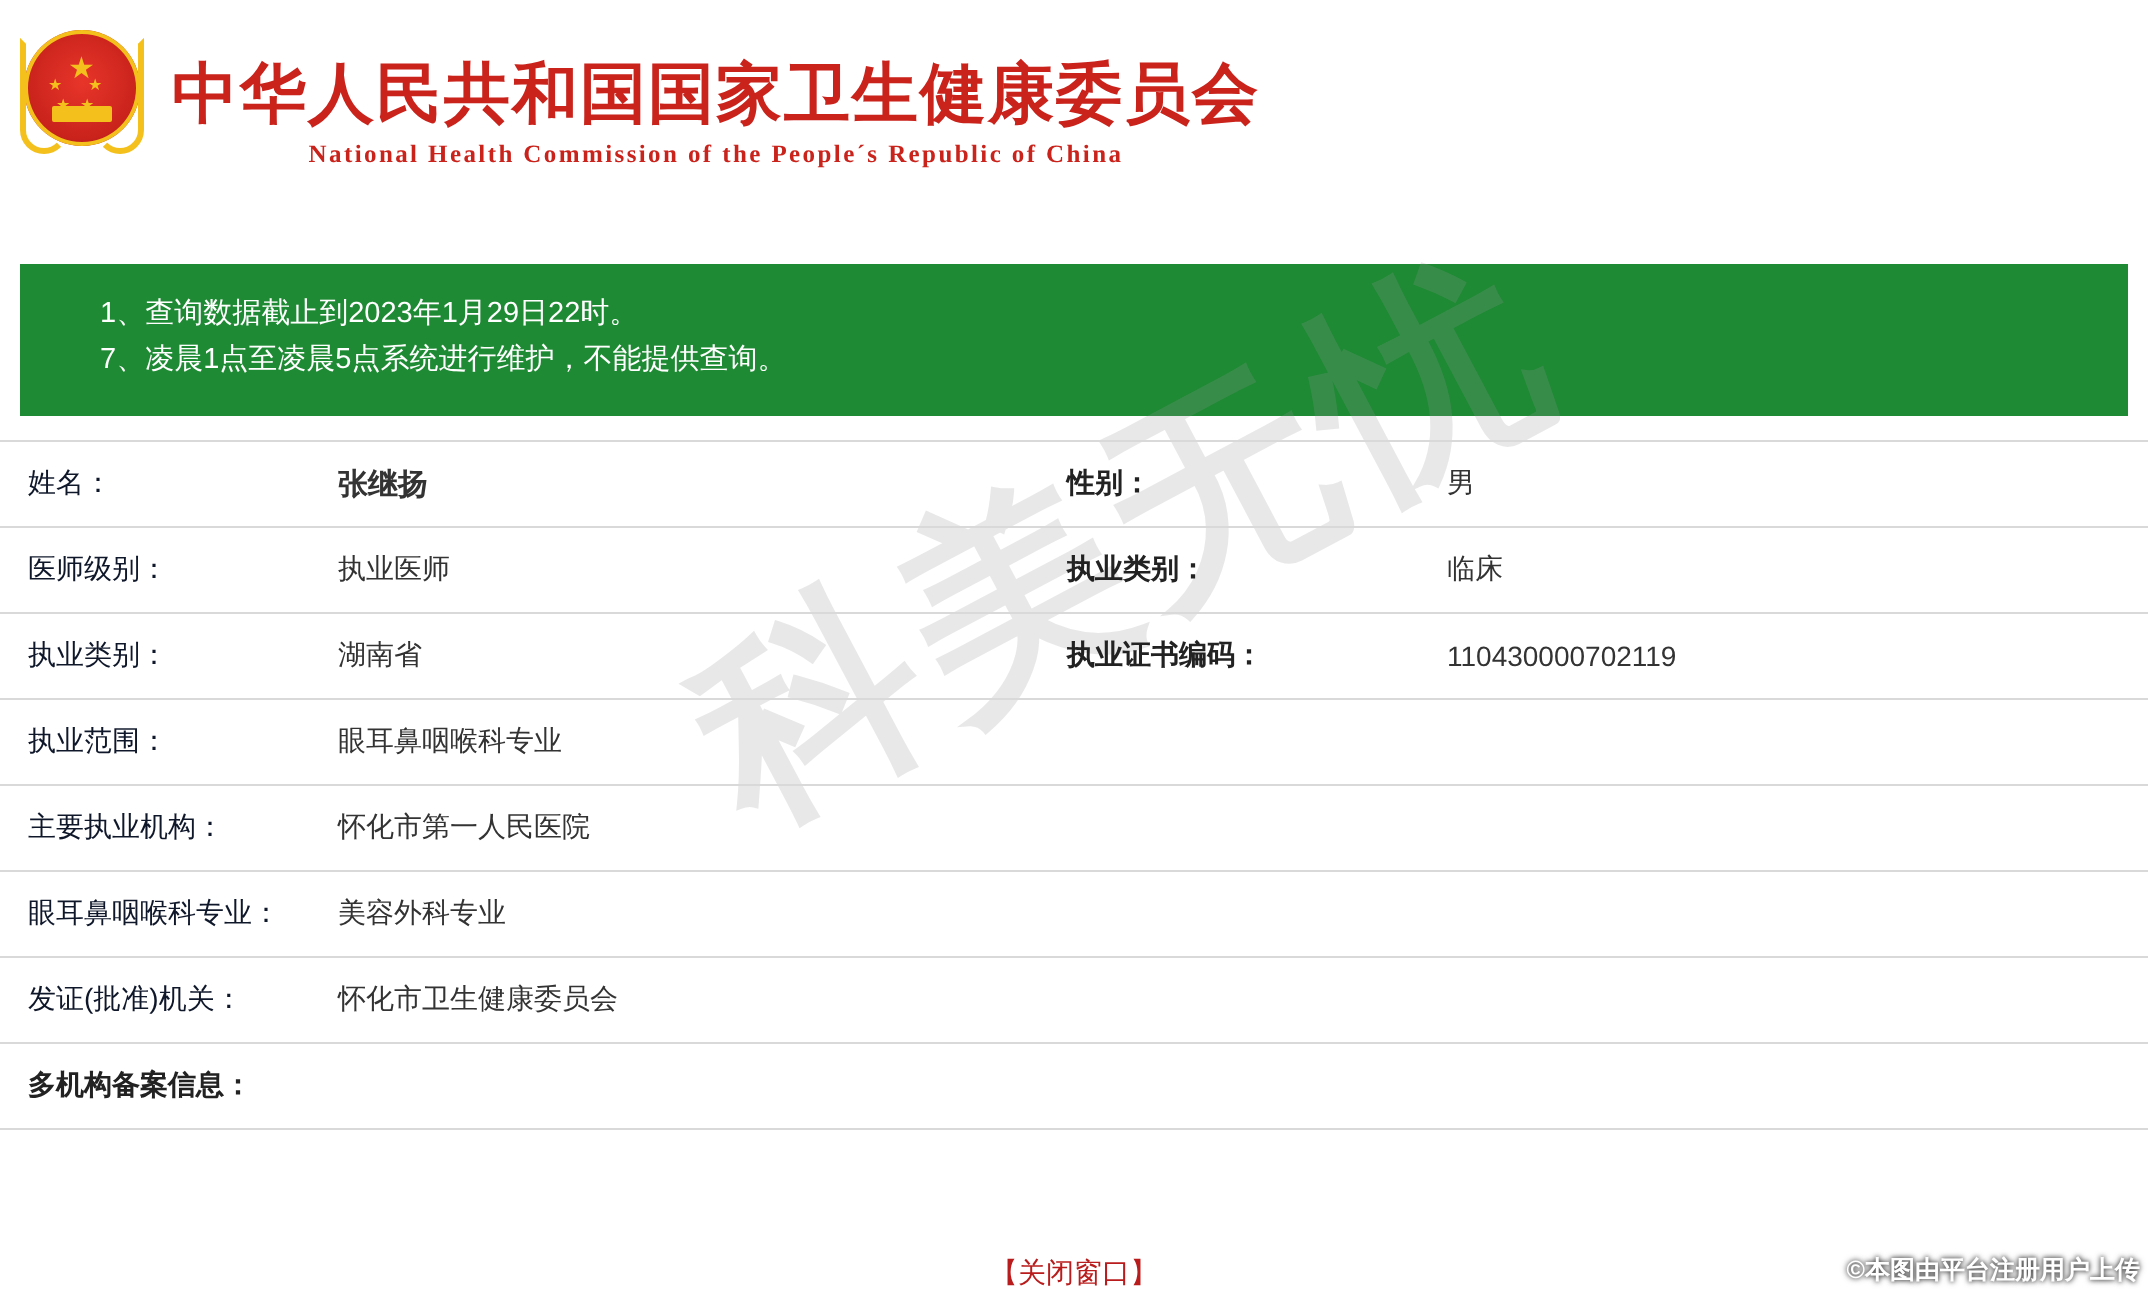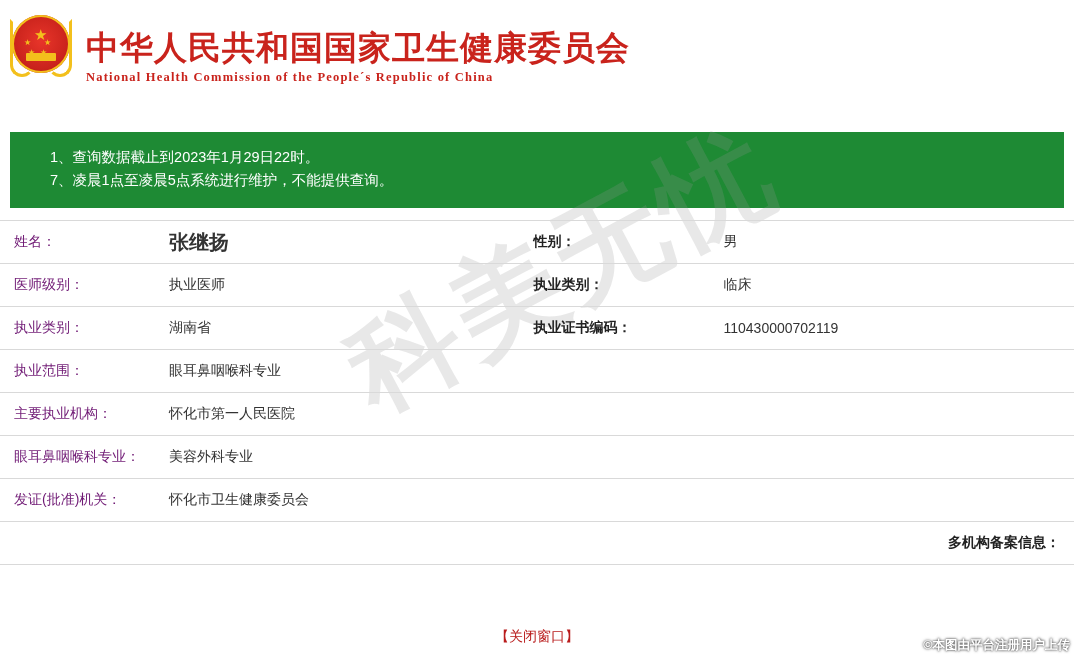--- a/index.html
+++ b/index.html
@@ -85,20 +85,21 @@
     white-space: nowrap;
   }
   .title-en {
     font-family: "Liberation Serif", "DejaVu Serif", serif;
     font-size: 12.5px;
     font-weight: bold;
     color: #c9231c;
     letter-spacing: 1.2px;
     line-height: 18px;
     white-space: nowrap;
+    text-align: center;
   }
   .header-fill {
     flex: 1;
     height: 100%;
     background: #ffffff;
   }
 
   .spacer {
     height: 44px;
     background: #ffffff;
@@ -134,37 +135,37 @@
     border-bottom: 1px solid #d9d9d9;
     height: 43px;
     font-size: 14px;
     padding: 0 14px;
     box-sizing: border-box;
     vertical-align: middle;
     background: transparent;
   }
   td.lbl {
     width: 155px;
-    color: #701a75;
+    color: #0f172a;
     white-space: nowrap;
   }
   td.val {
     color: #333;
   }
   td.val.name {
     font-weight: bold;
-    font-size: 20px;
+    font-size: 15px;
   }
   td.lbl2 {
     width: 190px;
     white-space: nowrap;
     font-weight: bold;
   }
   .multi-head {
-    text-align: right;
+    text-align: left;
     font-weight: bold;
     font-size: 14.5px;
     height: 46px;
     color: #222;
   }
 
   
   .watermark {
     position: absolute;
     left: 330px;
@@ -191,21 +192,21 @@
     color: #333;
   }
   .footer-close a {
     color: #b91c1c;
     text-decoration: none;
     cursor: pointer;
   }
   .corner-note {
     position: absolute;
     right: 4px;
-    bottom: 2px;
+    bottom: 12px;
     font-size: 12.5px;
     font-weight: bold;
     color: #ffffff;
     text-shadow: 0 0 2px #555, 0 0 3px #555;
     white-space: nowrap;
   }
 </style>
 </head>
 <body>
 

